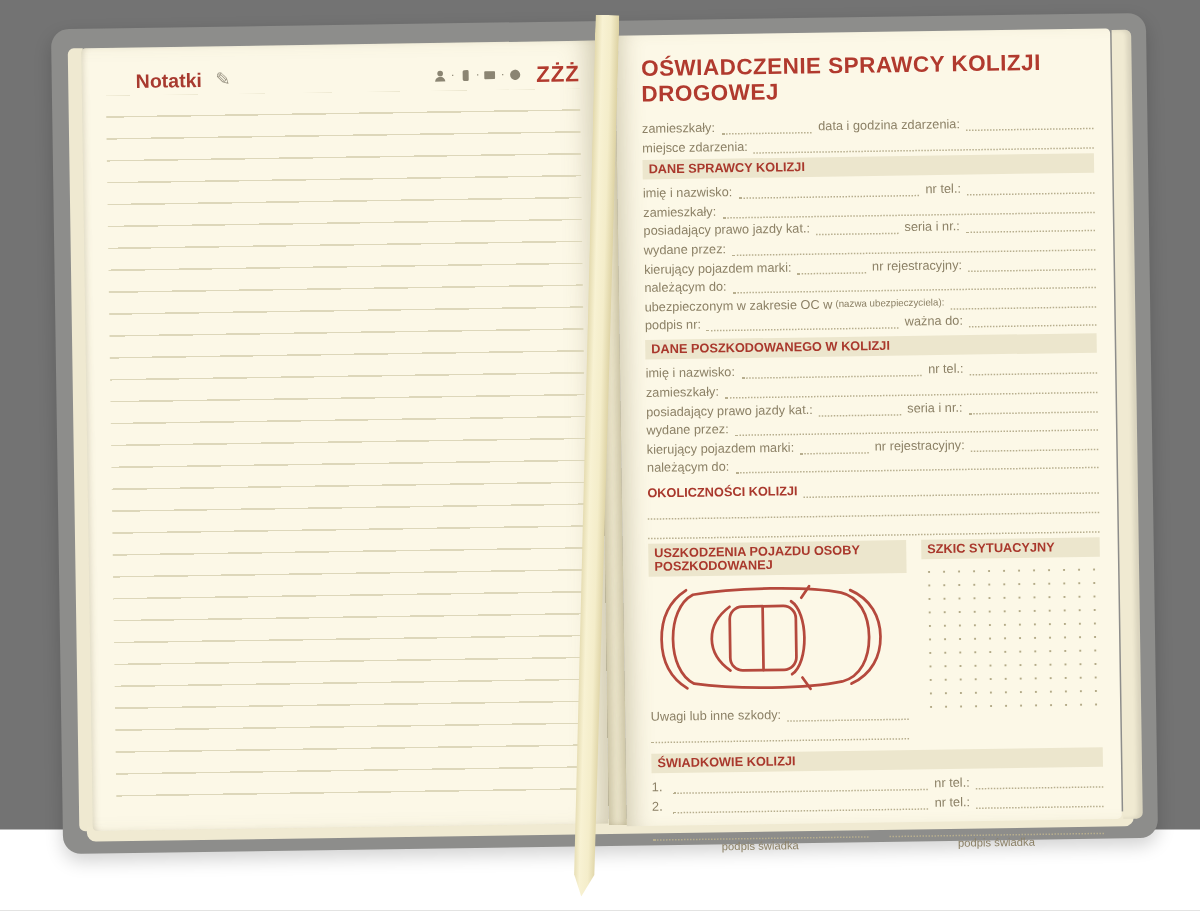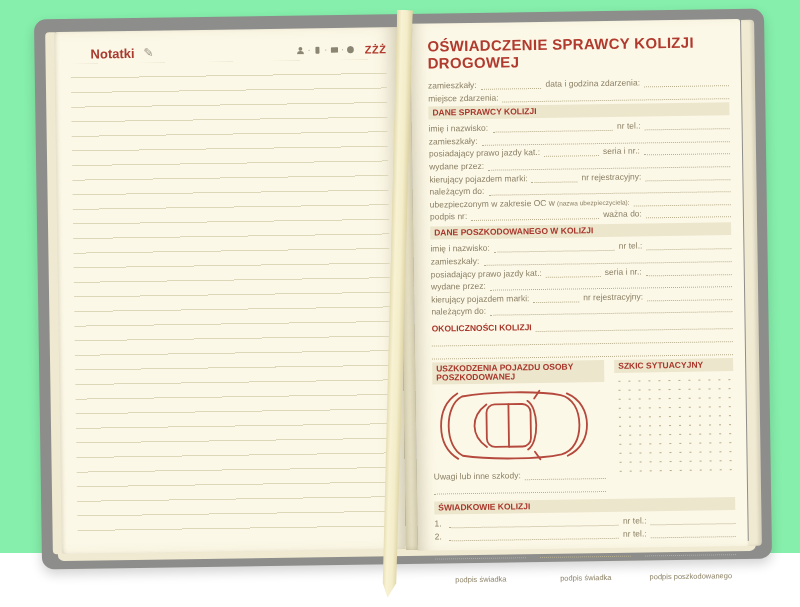--- a/index.html
+++ b/index.html
@@ -1,18 +1,18 @@
 <!DOCTYPE html>
 <html><head>
 <meta charset="utf-8">
 <style>
   * { box-sizing: border-box; margin: 0; padding: 0; }
   html,body { width:800px; height:607px; background:#ffffff; overflow:hidden;
               font-family:"Liberation Sans", sans-serif; }
-  .scene { position:relative; width:800px; height:553px; background:#86efac; }
+  .scene { position:relative; width:800px; height:553px; background:#737373; }
 
   
   .book { position:absolute; left:38px; top:14px; width:730px; height:550px;
           background:#8d8d8b; border-radius:12px;
           transform:rotate(-0.85deg); transform-origin:center;
           box-shadow:0 5px 12px rgba(0,0,0,0.18); }
   .stack-left  { position:absolute; left:11px; top:13px; bottom:15px; width:10px;
                  background:#efe9d1; border-radius:4px 0 0 4px; }
   .stack-bottom{ position:absolute; left:16px; right:16px; bottom:8px; height:10px;
                  background:#f0ead2; border-radius:0 0 6px 6px; }
@@ -35,21 +35,21 @@
 
   
   .lp-head { position:absolute; left:36px; right:12px; top:14px; height:16px;
              display:flex; align-items:center; }
   .lp-title { color:#a83a2f; font-weight:bold; font-size:13px; }
   .pencil { margin-left:9px; color:#9a9484; font-size:12px; }
   .lp-right { margin-left:auto; display:flex; align-items:center; gap:3px; }
   .cicon { width:8px; height:8px; display:block; }
   .cicon * { fill:#8b8573; stroke:none; }
   .sep { color:#8b8573; font-size:8px; line-height:8px; }
-  .logo { color:#b23a2e; font-weight:bold; font-size:11px; letter-spacing:0.5px; margin-left:7px; }
+  .logo { color:#b23a2e; font-weight:bold; font-size:15px; letter-spacing:0.5px; margin-left:7px; }
   .rules { position:absolute; left:16px; right:12px; top:32px; bottom:10px;
            background:repeating-linear-gradient(to bottom,
               transparent 0px, transparent 13.6px,
               #ddd7ba 13.6px, #ddd7ba 14.6px); }
 
   
   .rp { position:absolute; inset:0; padding:10px 12px 8px 17px; color:#8c8166; }
   .rp-title { color:#b13a2e; font-weight:bold; font-size:15px; letter-spacing:0.3px;
               margin:4px 0 10px 0; }
   .row { display:flex; align-items:flex-end; font-size:8.5px; line-height:9px;
@@ -69,21 +69,21 @@
   .col-r { flex:1 1 auto; }
   .band.inner { margin:0 0 4px 0; }
   .car-wrap { margin:2px 0 4px 2px; }
   .dotgrid { height:98px; margin-top:4px;
              background-image:radial-gradient(circle, #b3aa87 0.8px, transparent 1px);
              background-size:10px 9px; }
   .witness-num { flex:0 0 10px; }
   .sig-row { display:flex; gap:14px; margin-top:8px; }
   .sig { flex:1 1 0; text-align:center; }
   .sig .sig-line { border-bottom:1px dotted #b7ae8e; height:10px; }
-  .sig .sig-label { font-size:7.5px; color:#8c8166; margin-top:16px; }
+  .sig .sig-label { font-size:7.5px; color:#8c8166; margin-top:0; }
 
   
   .car { stroke:#b5493d; fill:none; stroke-width:2.4; stroke-linecap:round;
          stroke-linejoin:round; }
 
   
   .ribbon { position:absolute; left:397px; top:10px; width:16px; height:588px;
             background:linear-gradient(90deg,#e2d8ab 0%,#f8f2d3 30%,#f4edca 65%,#dcd1a2 100%);
             transform:rotate(1.55deg); transform-origin:top center;
             clip-path:polygon(0 0,100% 0,92% 97.5%,40% 100%,8% 97.5%);
@@ -281,23 +281,19 @@
 
         <div class="sig-row">
           <div class="sig">
             <div class="sig-line"></div>
             <div class="sig-label">podpis świadka</div>
           </div>
           <div class="sig">
             <div class="sig-line"></div>
             <div class="sig-label">podpis świadka</div>
           </div>
-          <div class="sig">
-            <div class="sig-line"></div>
-            <div class="sig-label">podpis poszkodowanego</div>
-          </div>
         </div>
       </div>
     </div>
   </div>
 
   <div class="ribbon"></div>
 </div>
 
 </body></html>

